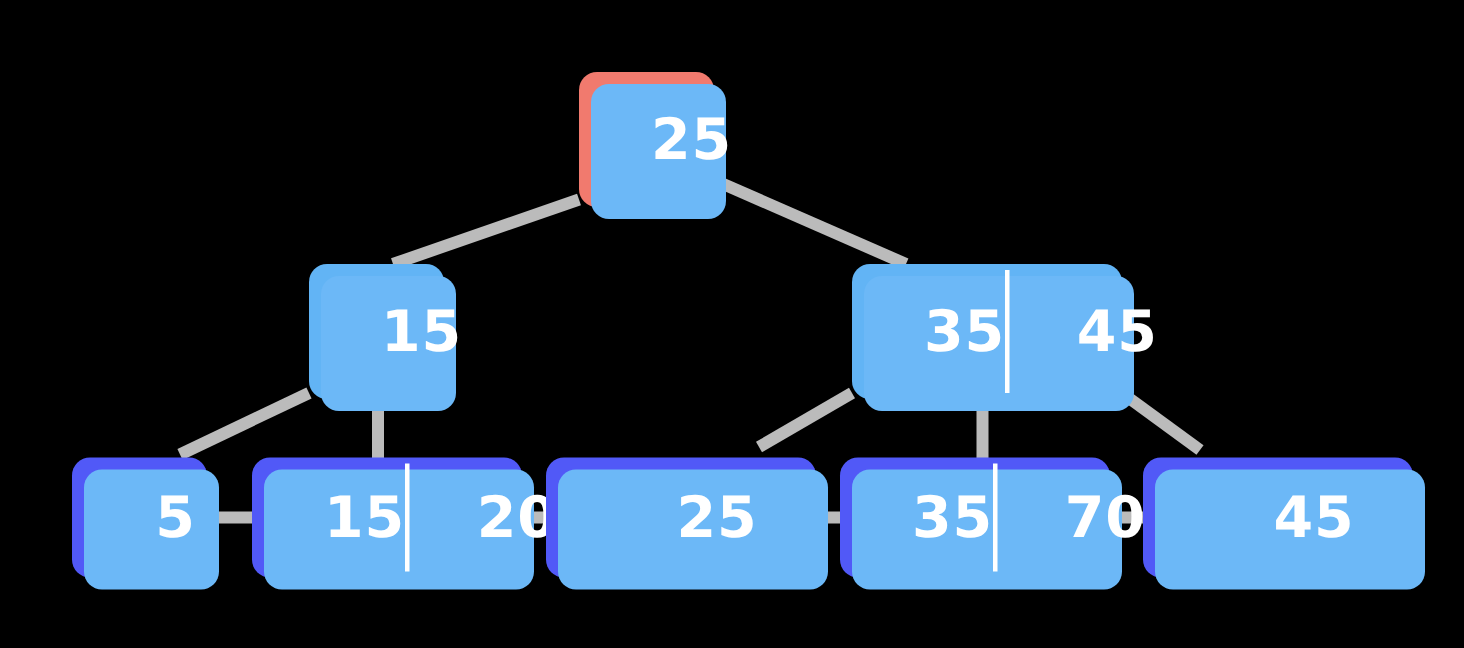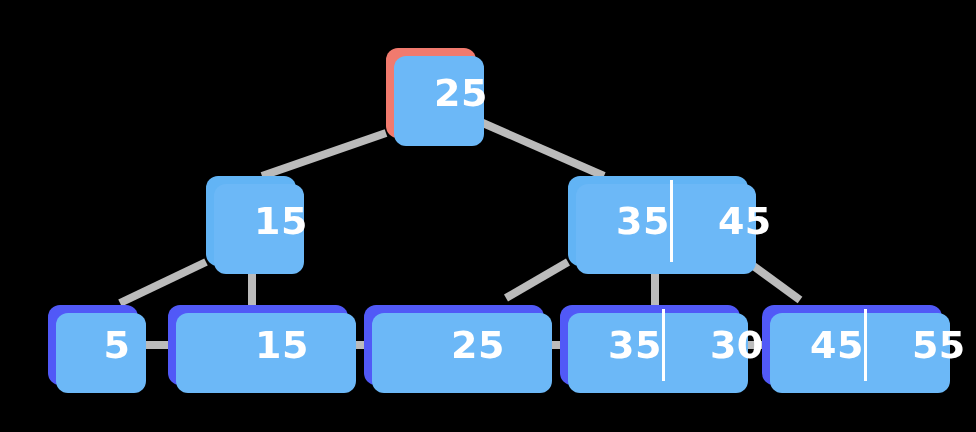--- a/index.html
+++ b/index.html
@@ -85,29 +85,29 @@
     <div class="cell">35</div>
     <div class="cell">45</div>
   </div>
 
   <div class="node leaf" style="left:48px;top:305px;width:90px;height:80px;">
     <div class="cell">5</div>
   </div>
 
   <div class="node leaf" style="left:168px;top:305px;width:180px;height:80px;">
     <div class="cell">15</div>
+    <div class="cell">20</div>
   </div>
 
   <div class="node leaf" style="left:364px;top:305px;width:180px;height:80px;">
     <div class="cell">25</div>
   </div>
 
   <div class="node leaf" style="left:560px;top:305px;width:180px;height:80px;">
     <div class="cell">35</div>
-    <div class="cell">30</div>
+    <div class="cell">70</div>
   </div>
 
   <div class="node leaf" style="left:762px;top:305px;width:180px;height:80px;">
     <div class="cell">45</div>
-    <div class="cell">55</div>
   </div>
 
 </div>
 
 </body></html>

